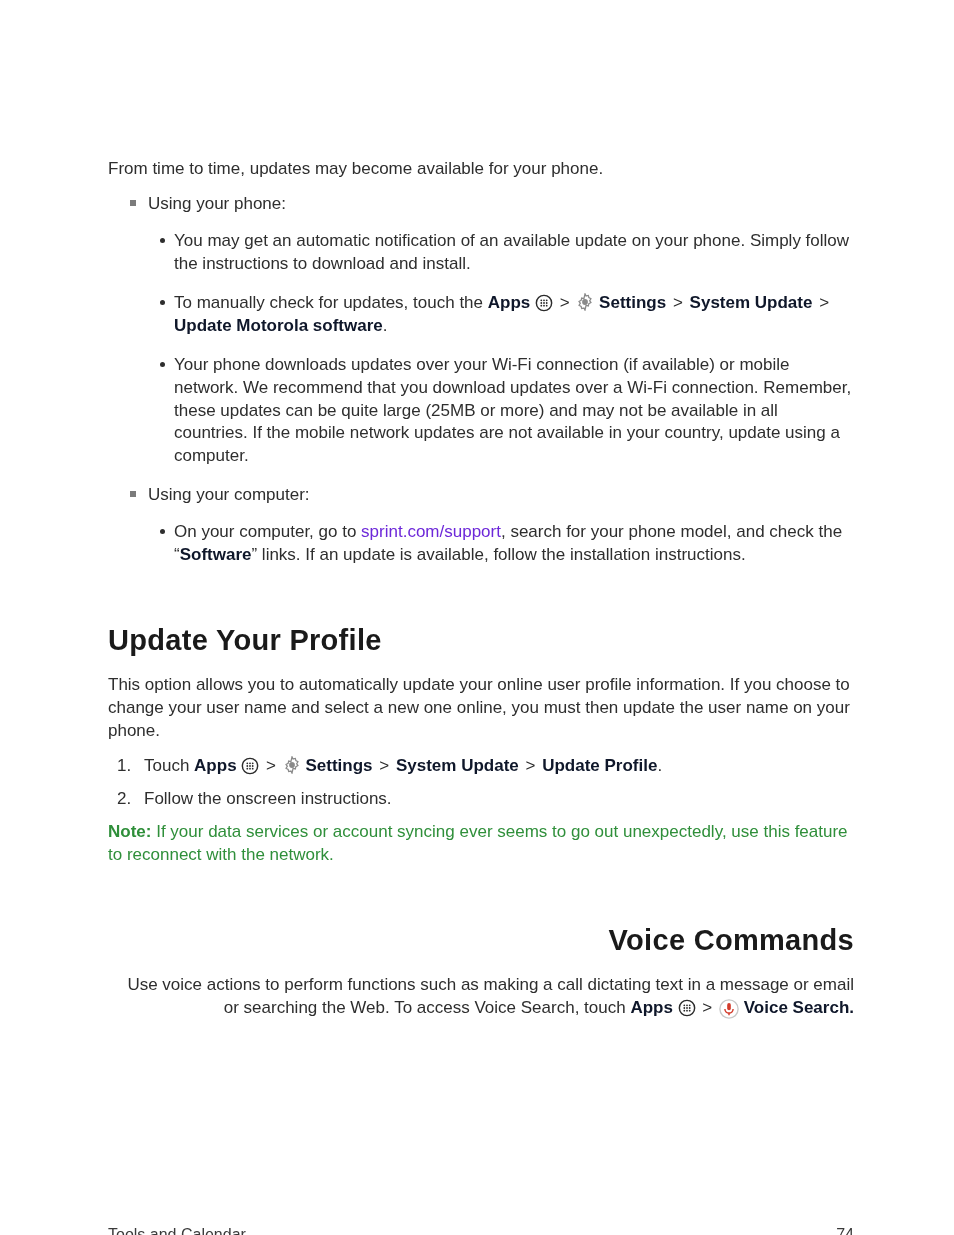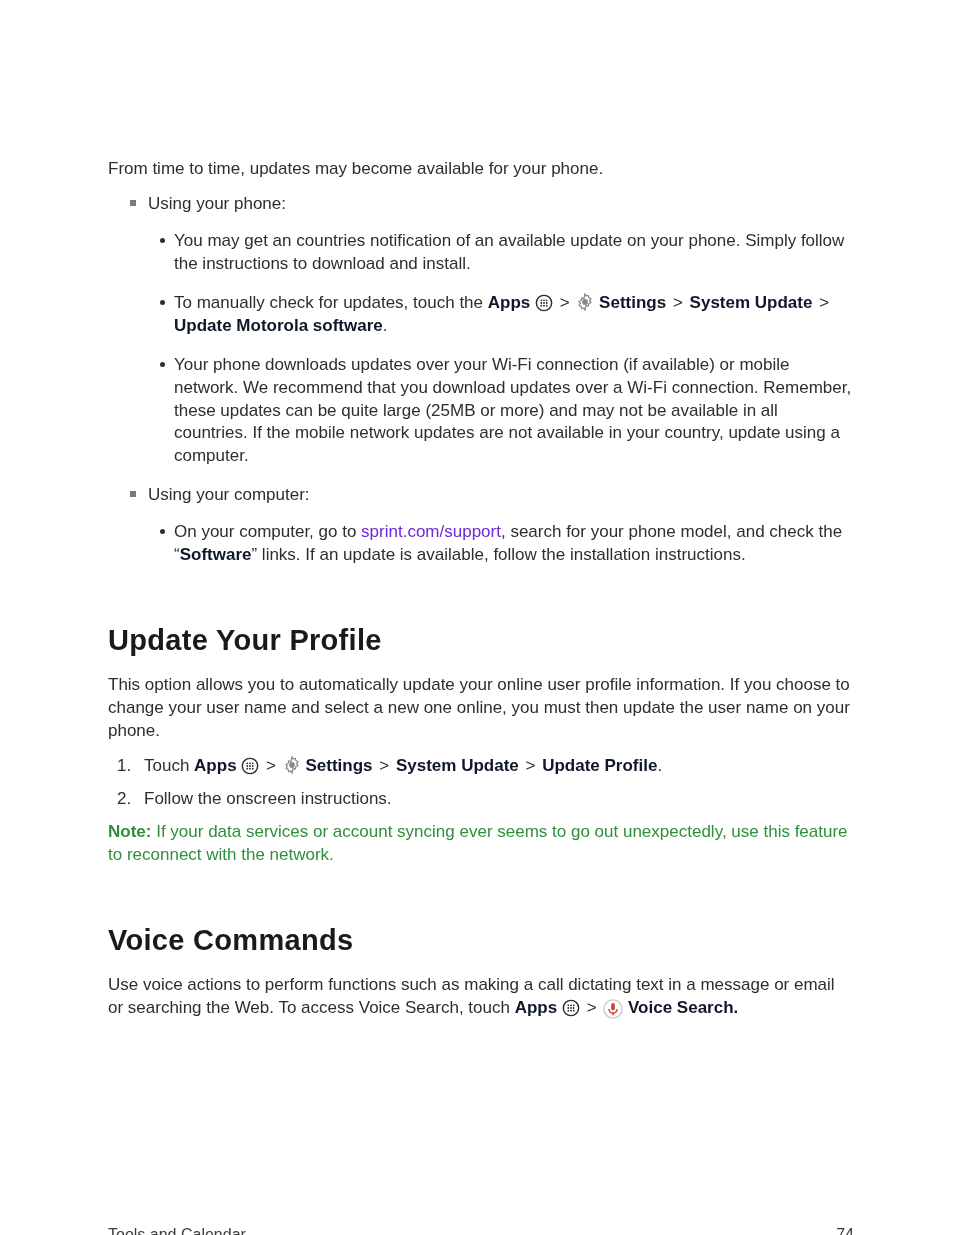--- a/index.html
+++ b/index.html
@@ -71,21 +71,21 @@
   }
   ol.numbered {
     margin: 0 0 10px 0;
     padding-left: 28px;
   }
   ol.numbered > li {
     margin: 10px 0 10px 0;
     padding-left: 8px;
   }
   .section { margin-bottom: 54px; }
-  .section:last-of-type { margin-bottom: 0; }
+  .section:last-of-type { margin-bottom: 0; text-align: right; }
   a.link { color: #6d28d9; text-decoration: none; }
   b, strong { font-weight: 700; color: #0f172a; }
   .note { color: #2f8f3a; }
   .note b { color: #2f8f3a; text-align: right; }
 
   
   .icon {
     display: inline-block;
     vertical-align: -4px;
     width: 18px;
@@ -114,21 +114,21 @@
 
 <div class="page">
 
   <div class="section">
     <p>From time to time, updates may become available for your phone.</p>
 
     <ul class="square">
       <li>
         <span>Using your phone:</span>
         <ul class="disc">
-          <li><span>You may get an countries notification of an available update on your phone. Simply follow the instructions to download and install.</span></li>
+          <li><span>You may get an automatic notification of an available update on your phone. Simply follow the instructions to download and install.</span></li>
           <li>
             <span>To manually check for updates, touch the </span><b>Apps</b>
             <span class="icon"><svg viewBox="0 0 20 20">
                   <circle cx="10" cy="10" r="8.5" fill="none" stroke="#2b2b2b" stroke-width="1.6"></circle>
                   <circle cx="7" cy="7" r="1" fill="#2b2b2b"></circle>
                   <circle cx="10" cy="7" r="1" fill="#2b2b2b"></circle>
                   <circle cx="13" cy="7" r="1" fill="#2b2b2b"></circle>
                   <circle cx="7" cy="10" r="1" fill="#2b2b2b"></circle>
                   <circle cx="10" cy="10" r="1" fill="#2b2b2b"></circle>
                   <circle cx="13" cy="10" r="1" fill="#2b2b2b"></circle>

